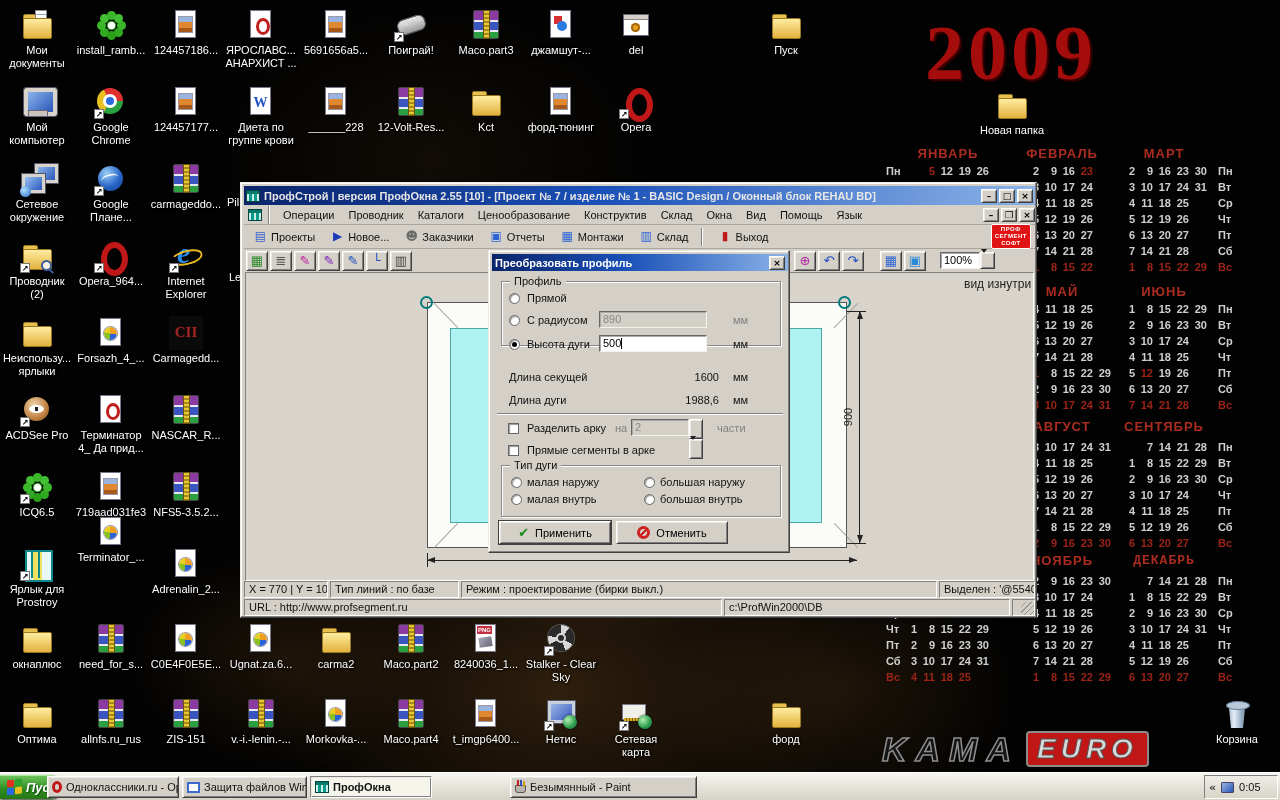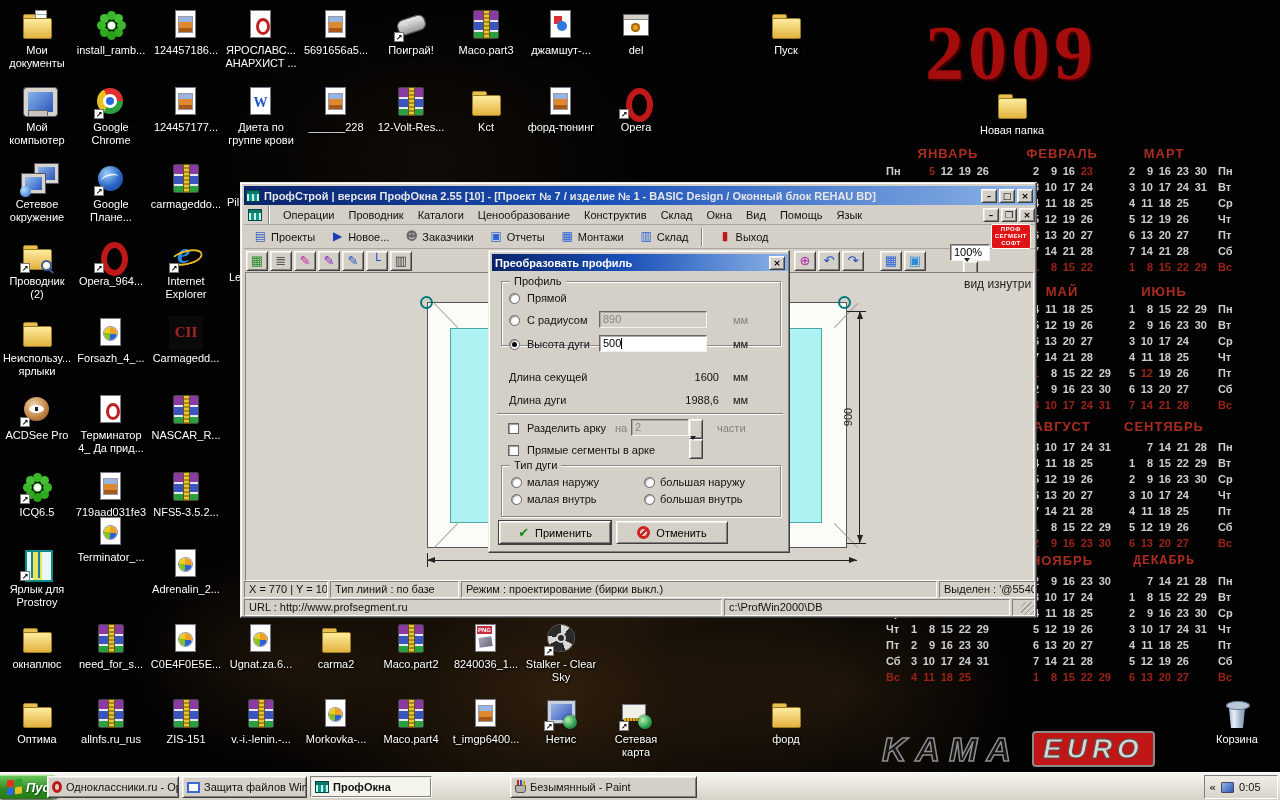--- a/index.html
+++ b/index.html
@@ -9,21 +9,21 @@
   
   #wallpaper{position:absolute;inset:0;background:#020202;
     background-image:
       radial-gradient(ellipse 340px 230px at 610px 480px, rgba(110,72,28,.38), transparent 70%),
       radial-gradient(ellipse 420px 260px at 560px 690px, rgba(92,60,24,.5), transparent 72%),
       radial-gradient(ellipse 220px 160px at 280px 660px, rgba(80,52,22,.34), transparent 70%),
       radial-gradient(ellipse 260px 190px at 840px 690px, rgba(70,46,20,.42), transparent 70%),
       radial-gradient(ellipse 300px 220px at 430px 160px, rgba(60,40,18,.25), transparent 75%);}
   #year2009{position:absolute;left:925px;top:14px;width:290px;font:bold 78px/78px "Liberation Serif",serif;
     color:#a50d0d;letter-spacing:4px;text-shadow:2px 2px 2px #400;}
-  #kama{position:absolute;left:882px;top:731px;display:flex;align-items:center;gap:6px;}
+  #kama{position:absolute;left:882px;top:731px;display:flex;align-items:center;}
   #kama .kamat{font:bold italic 34px/34px "Liberation Sans",sans-serif;letter-spacing:9px;color:#141414;
     -webkit-text-stroke:1.5px #8f8f8f;}
   #kama .eurot{margin-left:6px;background:#c01616;border:2px solid #8a8a8a;border-radius:4px;padding:0 9px;
     font:bold italic 28px/32px "Liberation Sans",sans-serif;letter-spacing:5px;color:#d8d8d8;-webkit-text-stroke:1px #555;}
 
   
   .cal-title{position:absolute;transform:translateX(-50%);font:bold 13px "Liberation Sans";color:#ab2c20;letter-spacing:1px;white-space:nowrap;}
   .cal-num{position:absolute;width:16px;text-align:right;font:bold 11px/14px "Liberation Sans";color:#cfcfcf;}
   .cal-num.red{color:#9c2417;}
   .cal-wd{position:absolute;font:bold 11px/14px "Liberation Sans";color:#cfcfcf;}
@@ -102,21 +102,21 @@
   #menurow{position:absolute;left:3px;top:22px;width:791px;height:20px;display:flex;align-items:center;border-bottom:1px solid #aaa69e;}
   #menurow .mitem{font:11px "Liberation Sans";color:#111;margin:0 7px;white-space:nowrap;}
   #toolbar1{position:absolute;left:3px;top:42px;width:791px;height:24px;display:flex;align-items:center;border-bottom:1px solid #aaa69e;}
   .tb1btn{display:flex;align-items:center;height:20px;padding:0 6px;margin-left:4px;font:11px "Liberation Sans";color:#111;white-space:nowrap;}
   .tb1ico{display:inline-block;width:13px;text-align:center;margin-right:4px;font:12px/13px "DejaVu Sans";}
   .vsep{width:2px;height:18px;margin:0 6px;border-left:1px solid #808080;border-right:1px solid #fff;}
   #badge{margin-left:auto;margin-right:4px;background:#e01414;border:1px solid #fff;border-radius:2px;padding:1px 3px;text-align:center;font:bold 6px/7px "Liberation Sans";color:#fff;letter-spacing:.5px;}
   #toolbar2{position:absolute;left:3px;top:66px;width:791px;height:23px;display:flex;align-items:center;}
   .tb2btn{width:22px;height:20px;margin-left:2px;text-align:center;font:13px/18px "DejaVu Sans";}
   #tb2-right{position:absolute;left:550px;top:0;height:23px;display:flex;align-items:center;}
-  #zoombox{display:flex;align-items:center;margin-left:24px;flex-direction:column;}
+  #zoombox{display:flex;align-items:flex-start;margin-left:14px;}
   #zoomval{width:40px;height:17px;font:11px/15px "Liberation Sans";padding:0 3px;color:#000;}
   #zoomdrop{width:15px;height:17px;}
   .tri-d{width:0;height:0;border-left:3px solid transparent;border-right:3px solid transparent;border-top:4px solid #222;margin:6px auto 0;}
 
   #canvas{position:absolute;left:4px;top:89px;width:789px;height:309px;background:#d8d4cb;border:1px solid;border-color:#808080 #fff #fff #808080;overflow:hidden;}
   #viewlabel{position:absolute;left:718px;top:4px;font:12px "Liberation Sans";color:#222;}
   #frame{position:absolute;left:181px;top:29px;width:420px;height:246px;background:#fbfbf8;border:1px solid #555;}
   #glass{position:absolute;left:204px;top:55px;width:372px;height:195px;background:#aef2f2;border:1px solid #4aa8a8;}
   .dash{position:absolute;height:0;border-top:1px dashed #555;}
   .bev{position:absolute;width:34px;height:1px;background:#999;}

